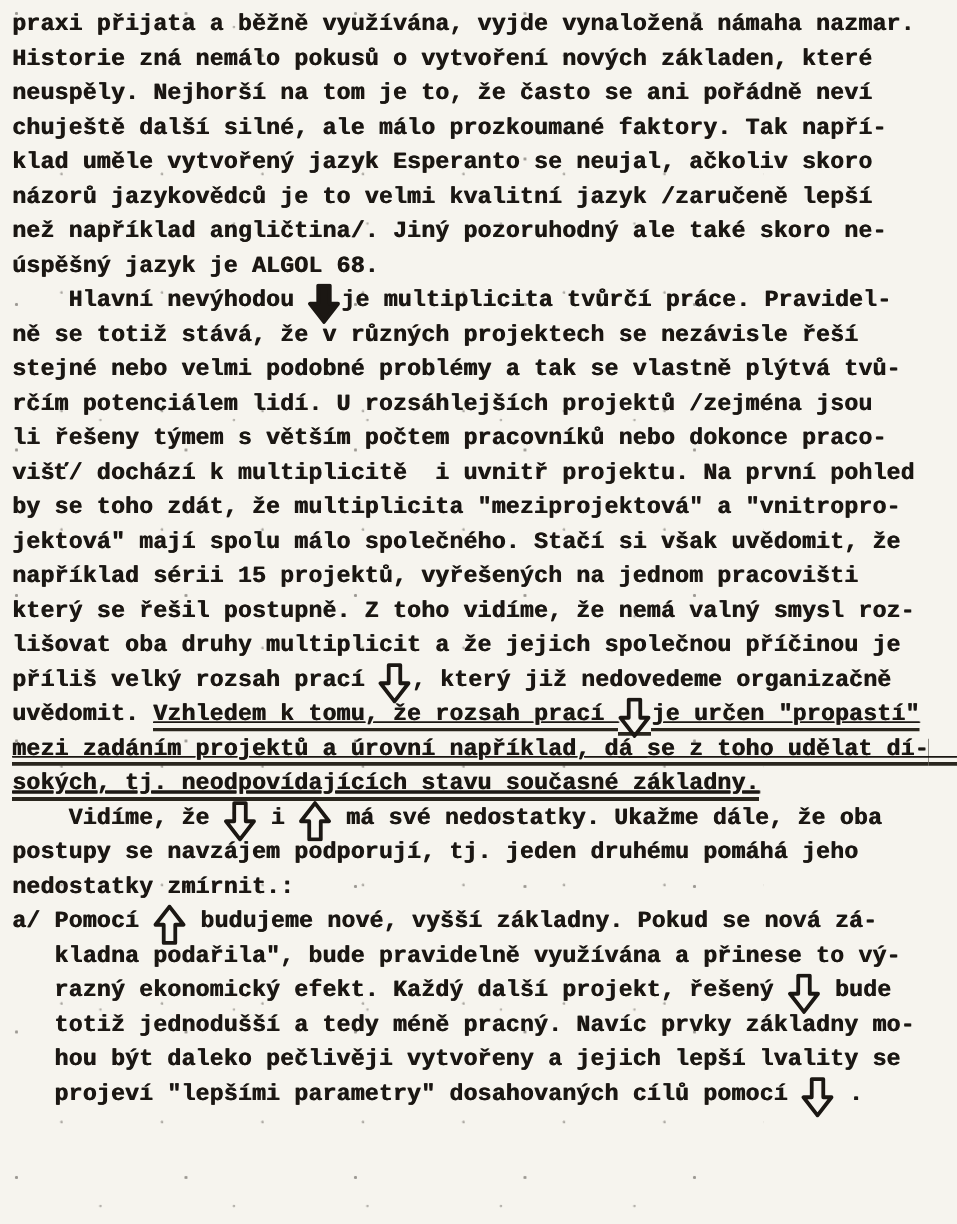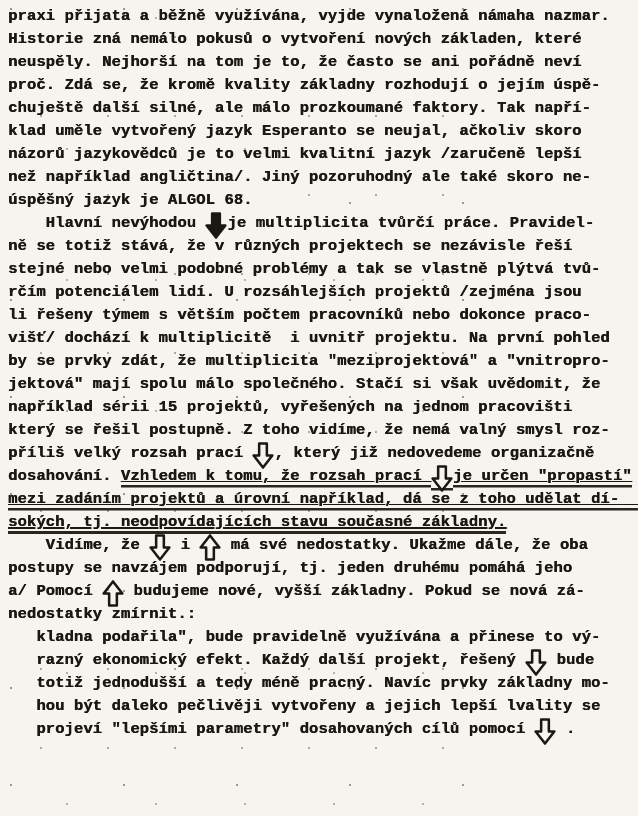--- a/index.html
+++ b/index.html
@@ -45,68 +45,68 @@
   .arrow.filled path { fill:#1b1713; }
 </style>
 </head>
 <body>
 
 <div class="page">
   <div class="doc" id="doc">
       <div class="line"><span>praxi přijata a běžně využívána, vyjde vynaložená námaha nazmar.</span></div>
       <div class="line"><span>Historie zná nemálo pokusů o vytvoření nových základen, které</span></div>
       <div class="line"><span>neuspěly. Nejhorší na tom je to, že často se ani pořádně neví</span></div>
-      <div class="line"><span>proč. Zdá se, že kromě kvality základny rozhodují o jejím úspě-</span></div>
       <div class="line"><span>chuještě další silné, ale málo prozkoumané faktory. Tak napří-</span></div>
       <div class="line"><span>klad uměle vytvořený jazyk Esperanto se neujal, ačkoliv skoro</span></div>
       <div class="line"><span>názorů jazykovědců je to velmi kvalitní jazyk /zaručeně lepší</span></div>
       <div class="line"><span>než například angličtina/. Jiný pozoruhodný ale také skoro ne-</span></div>
       <div class="line"><span>úspěšný jazyk je ALGOL 68.</span></div>
       <div class="line"><span>    Hlavní nevýhodou </span><span class="arrow down filled">
   <svg width="22" height="27" viewBox="0 0 20 24" aria-hidden="true">
     <path d="M6.5 1 H13.5 V12 H18.5 L10 23 L1.5 12 H6.5 Z"></path>
   </svg>
 </span><span>je multiplicita tvůrčí práce. Pravidel-</span></div>
       <div class="line"><span>ně se totiž stává, že v různých projektech se nezávisle řeší</span></div>
       <div class="line"><span>stejné nebo velmi podobné problémy a tak se vlastně plýtvá tvů-</span></div>
       <div class="line"><span>rčím potenciálem lidí. U rozsáhlejších projektů /zejména jsou</span></div>
       <div class="line"><span>li řešeny týmem s větším počtem pracovníků nebo dokonce praco-</span></div>
       <div class="line"><span>višť/ dochází k multiplicitě  i uvnitř projektu. Na první pohled</span></div>
-      <div class="line"><span>by se prvky zdát, že multiplicita "meziprojektová" a "vnitropro-</span></div>
+      <div class="line"><span>by se toho zdát, že multiplicita "meziprojektová" a "vnitropro-</span></div>
       <div class="line"><span>jektová" mají spolu málo společného. Stačí si však uvědomit, že</span></div>
       <div class="line"><span>například sérii 15 projektů, vyřešených na jednom pracovišti</span></div>
       <div class="line"><span>který se řešil postupně. Z toho vidíme, že nemá valný smysl roz-</span></div>
+      <div class="line"><span>lišovat oba druhy multiplicit a že jejich společnou příčinou je</span></div>
       <div class="line"><span>příliš velký rozsah prací </span><span class="arrow down">
   <svg width="22" height="27" viewBox="0 0 20 24" aria-hidden="true">
     <path d="M6.5 1 H13.5 V12 H18.5 L10 23 L1.5 12 H6.5 Z"></path>
   </svg>
 </span><span>, který již nedovedeme organizačně</span></div>
-      <div class="line"><span>dosahování. </span><span class="u1">Vzhledem k tomu, že rozsah prací </span><span class="u1 arrow down">
+      <div class="line"><span>uvědomit. </span><span class="u1">Vzhledem k tomu, že rozsah prací </span><span class="u1 arrow down">
   <svg width="22" height="27" viewBox="0 0 20 24" aria-hidden="true">
     <path d="M6.5 1 H13.5 V12 H18.5 L10 23 L1.5 12 H6.5 Z"></path>
   </svg>
 </span><span class="u1">je určen "propastí"</span></div>
       <div class="line"><span class="u1">mezi zadáním projektů a úrovní například, dá se z toho udělat dí-</span><span class="u1">  </span></div>
       <div class="line"><span class="u2">sokých, tj. neodpovídajících stavu současné základny.</span></div>
       <div class="line"><span>    Vidíme, že </span><span class="arrow down">
   <svg width="22" height="27" viewBox="0 0 20 24" aria-hidden="true">
     <path d="M6.5 1 H13.5 V12 H18.5 L10 23 L1.5 12 H6.5 Z"></path>
   </svg>
 </span><span> i </span><span class="arrow up">
   <svg width="22" height="27" viewBox="0 0 20 24" aria-hidden="true">
     <path d="M6.5 23 V12 H1.5 L10 1 L18.5 12 H13.5 V23 Z"></path>
   </svg>
 </span><span> má své nedostatky. Ukažme dále, že oba</span></div>
       <div class="line"><span>postupy se navzájem podporují, tj. jeden druhému pomáhá jeho</span></div>
+      <div class="line"><span>nedostatky zmírnit.:</span></div>
       <div class="line"><span>a/ Pomocí </span><span class="arrow up">
   <svg width="22" height="27" viewBox="0 0 20 24" aria-hidden="true">
     <path d="M6.5 23 V12 H1.5 L10 1 L18.5 12 H13.5 V23 Z"></path>
   </svg>
 </span><span> budujeme nové, vyšší základny. Pokud se nová zá-</span></div>
-      <div class="line"><span>nedostatky zmírnit.:</span></div>
       <div class="line"><span>   kladna podařila", bude pravidelně využívána a přinese to vý-</span></div>
       <div class="line"><span>   razný ekonomický efekt. Každý další projekt, řešený </span><span class="arrow down">
   <svg width="22" height="27" viewBox="0 0 20 24" aria-hidden="true">
     <path d="M6.5 1 H13.5 V12 H18.5 L10 23 L1.5 12 H6.5 Z"></path>
   </svg>
 </span><span> bude</span></div>
       <div class="line"><span>   totiž jednodušší a tedy méně pracný. Navíc prvky základny mo-</span></div>
       <div class="line"><span>   hou být daleko pečlivěji vytvořeny a jejich lepší lvality se</span></div>
       <div class="line"><span>   projeví "lepšími parametry" dosahovaných cílů pomocí </span><span class="arrow down">
   <svg width="22" height="27" viewBox="0 0 20 24" aria-hidden="true">

